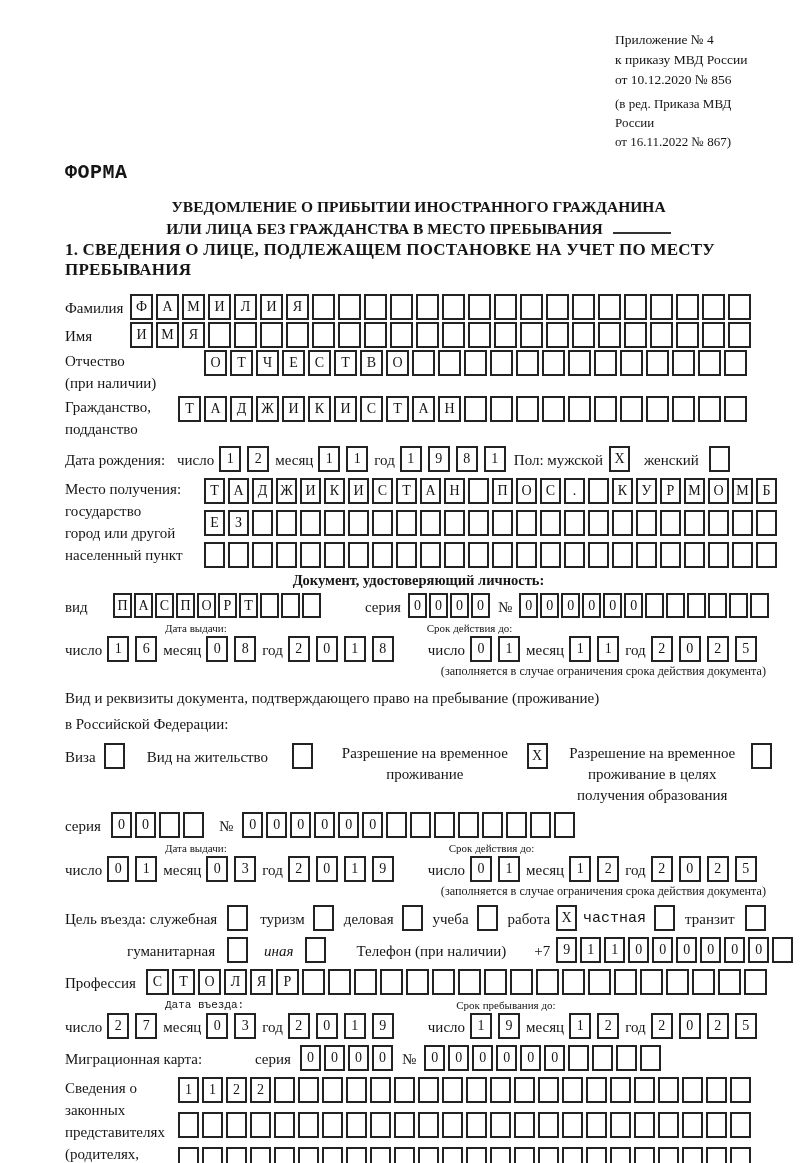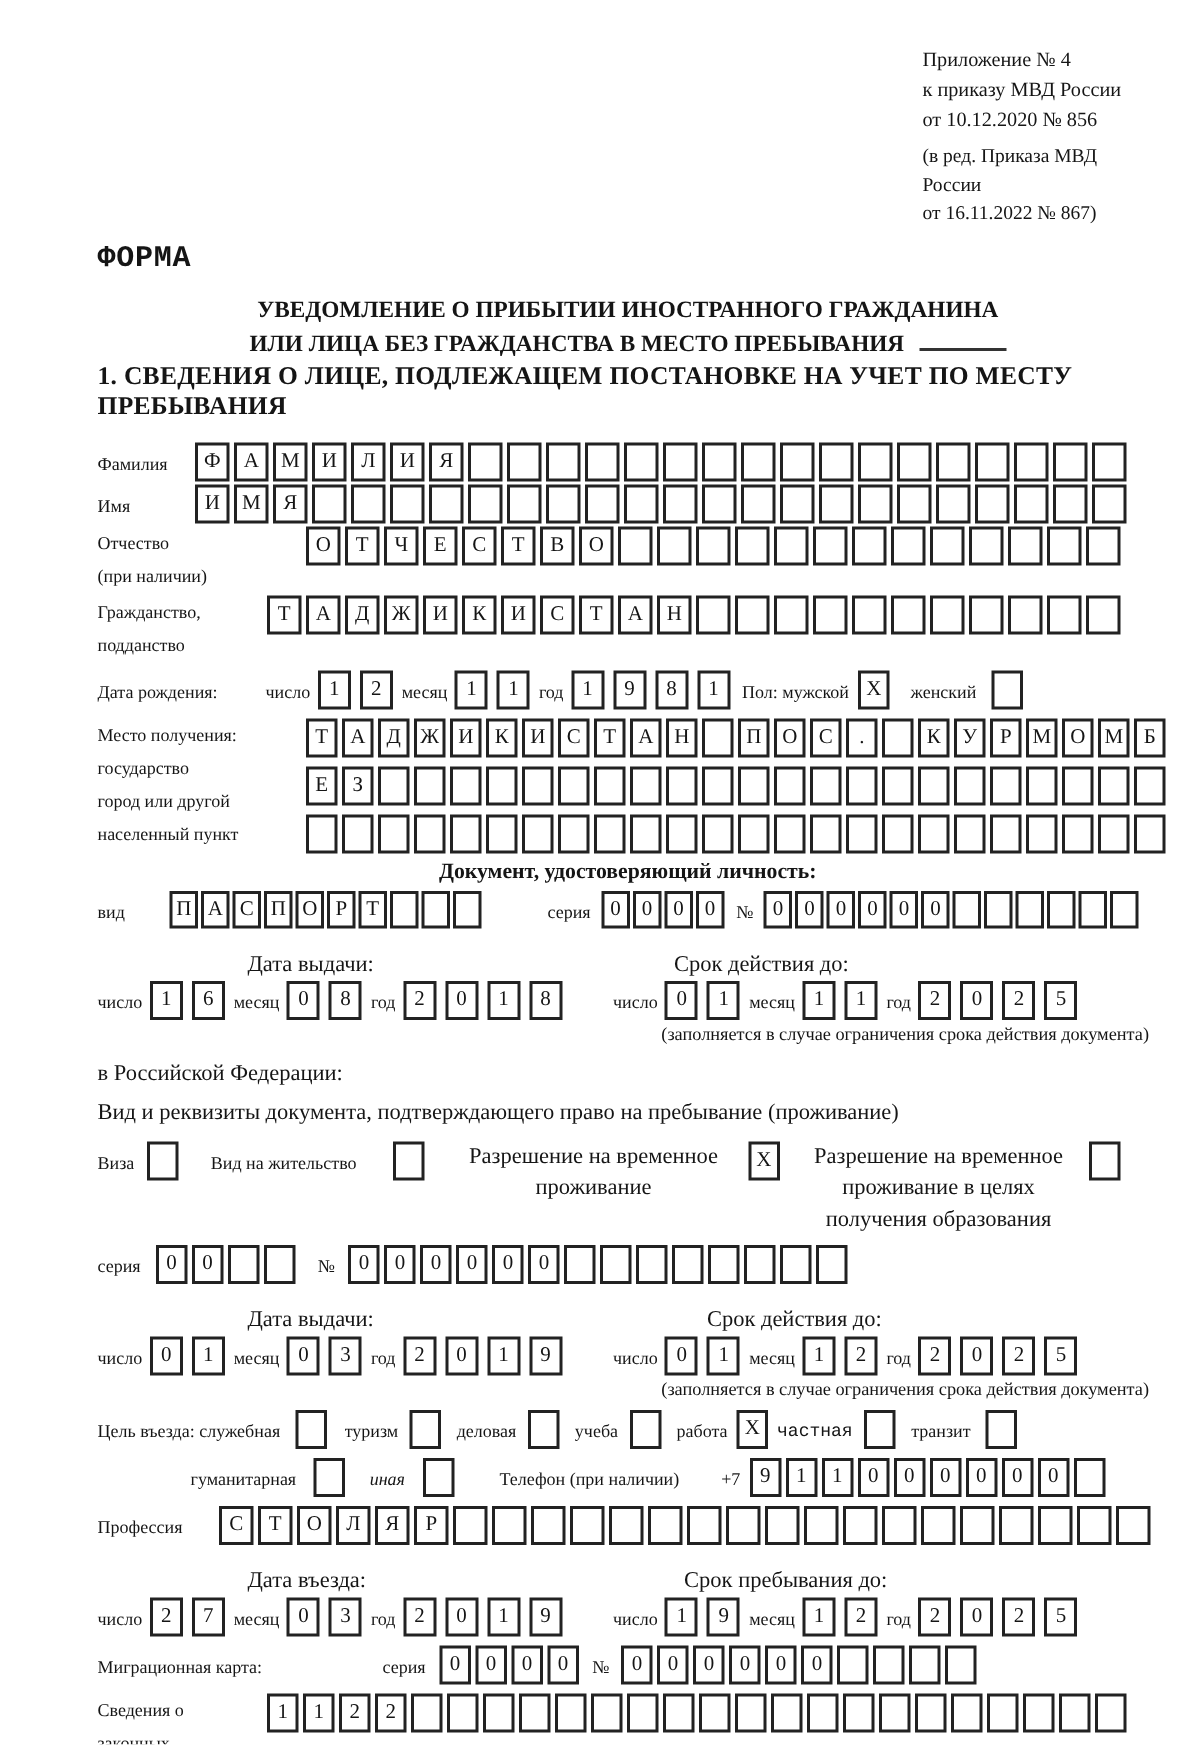--- a/index.html
+++ b/index.html
@@ -11,37 +11,37 @@
   
   .hdr{margin-left:550px;font-size:13.5px;line-height:20px;}
   .hdr .ed{font-size:13px;margin-top:4px;line-height:19px;}
   .forma{font-weight:bold;font-size:20px;text-align:left;margin-top:10px;letter-spacing:.5px;font-family:Liberation Mono, monospace;}
   
   .title{text-align:center;font-weight:bold;font-size:15.5px;line-height:22px;margin-top:12px;}
   .blank{display:inline-block;width:58px;border-bottom:2px solid #333;height:14px;margin-left:10px;}
   .sec{font-weight:bold;font-size:17px;margin-bottom:14px;letter-spacing:.2px;}
   
   .frow{display:flex;align-items:flex-start;margin-bottom:2px;}
-  .lbl{font-size:12px;line-height:20px;padding-top:4px;white-space:nowrap;}
+  .lbl{font-size:15px;line-height:20px;padding-top:4px;white-space:nowrap;}
   .lblcol .lbl{display:block;white-space:nowrap;padding-top:0;line-height:22px;}
   .w65{width:65px;flex:none;}
   .w113{width:113px;flex:none;}
   .w139{width:139px;flex:none;}
   .cells{display:flex;flex:none;}
   .cell{box-sizing:border-box;display:inline-block;flex:none;width:23px;height:26px;border:2px solid #222;
         margin-right:3px;text-align:center;font-size:14px;line-height:21px;}
   .sm{width:21px;}
   .xs{width:19px;height:25px;margin-right:2px;}
   .cbox{box-sizing:border-box;display:inline-block;flex:none;width:21px;height:26px;border:2px solid #222;
         text-align:center;font-size:14px;line-height:21px;}
   
   .dg{display:flex;align-items:flex-start;}
   .dg .lbl{padding-top:4px;margin-right:5px;}
   .dcell{width:22px;margin-right:6px;}
-  .dhdr{display:flex;font-size:15px;margin-top:16px;margin-bottom:2px;}
+  .dhdr{display:flex;font-size:11px;margin-top:4px;margin-bottom:2px;}
   .fn{font-size:12.2px;text-align:right;padding-right:6px;margin:1px 0 6px 0;}
   .intro{font-size:15px;line-height:26px;}
   .center-b{font-weight:bold;font-size:14.5px;text-align:center;margin:4px 0 4px 0;}
   .permitlbl{font-size:15px;line-height:21px;text-align:center;}
   .mt6{margin-top:6px;} .mb6{margin-bottom:6px;}
 </style>
 </head>
 <body>
 
 <div class="page">
@@ -381,22 +381,22 @@
       <span class="cells">
           <span class="cell dcell">2</span>
           <span class="cell dcell">0</span>
           <span class="cell dcell">2</span>
           <span class="cell dcell">5</span>
         </span>
     </span>
   </div>
   <div class="fn">(заполняется в случае ограничения срока действия документа)</div>
 
+  <div class="intro">Вид и реквизиты документа, подтверждающего право на пребывание (проживание)</div>
   <div class="intro">в Российской Федерации:</div>
-  <div class="intro">Вид и реквизиты документа, подтверждающего право на пребывание (проживание)</div>
 
   <div class="frow mt6">
     <span class="lbl" style="margin-right:8px;">Виза</span>
     <span class="cbox"></span>
     <span class="lbl" style="margin-left:22px;margin-right:24px;">Вид на жительство</span>
     <span class="cbox"></span>
     <span class="permitlbl" style="margin-left:24px;margin-right:14px;width:178px;">
       <span>Разрешение на временное</span><br>
       <span>проживание</span>
     </span>
@@ -545,21 +545,21 @@
         <span class="cell"></span>
         <span class="cell"></span>
         <span class="cell"></span>
         <span class="cell"></span>
         <span class="cell"></span>
         <span class="cell"></span>
       </span>
   </div>
 
   <div class="dhdr">
-    <span style="margin-left:100px;">Дата въезда:</span>
+    <span style="margin-left:100px;font-family:Liberation Mono, monospace;">Дата въезда:</span>
     <span style="margin-left:212px;">Срок пребывания до:</span>
   </div>
 
   <div class="frow">
     <span class="dg">
       <span class="lbl">число</span>
       <span class="cells">
           <span class="cell dcell">2</span>
           <span class="cell dcell">7</span>
         </span>

